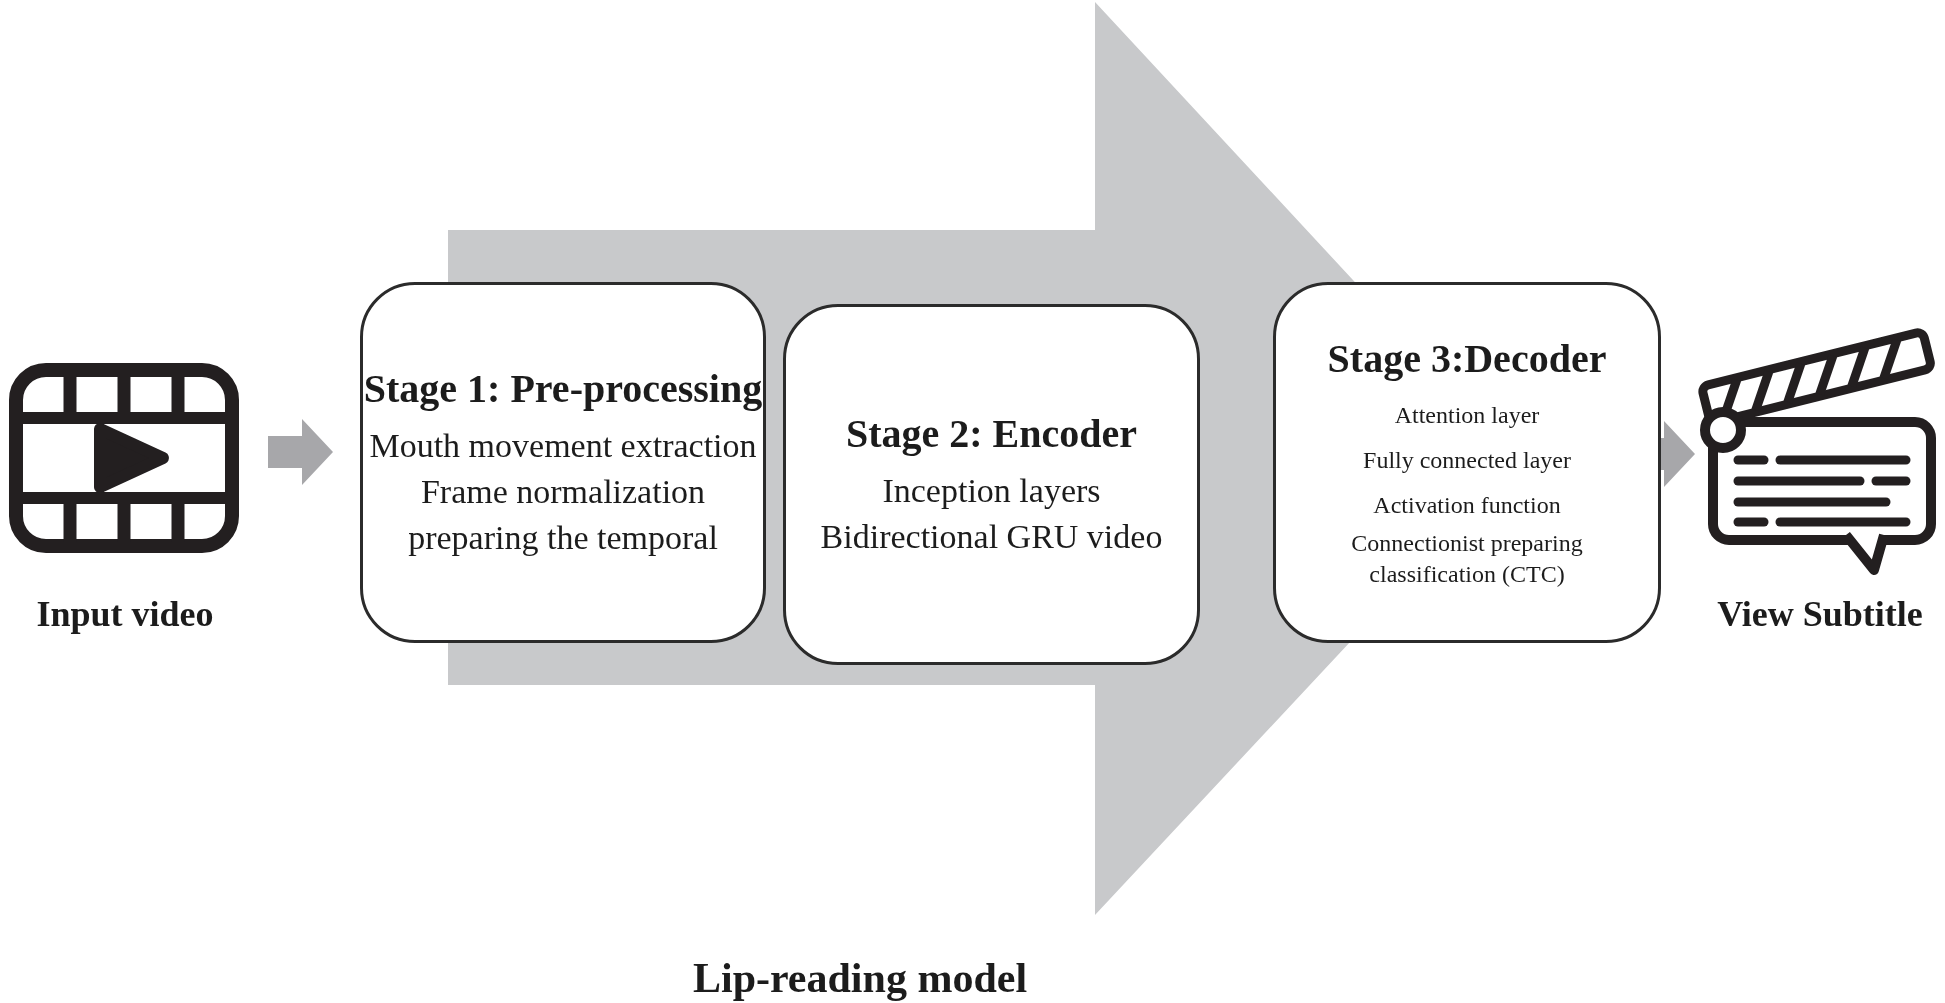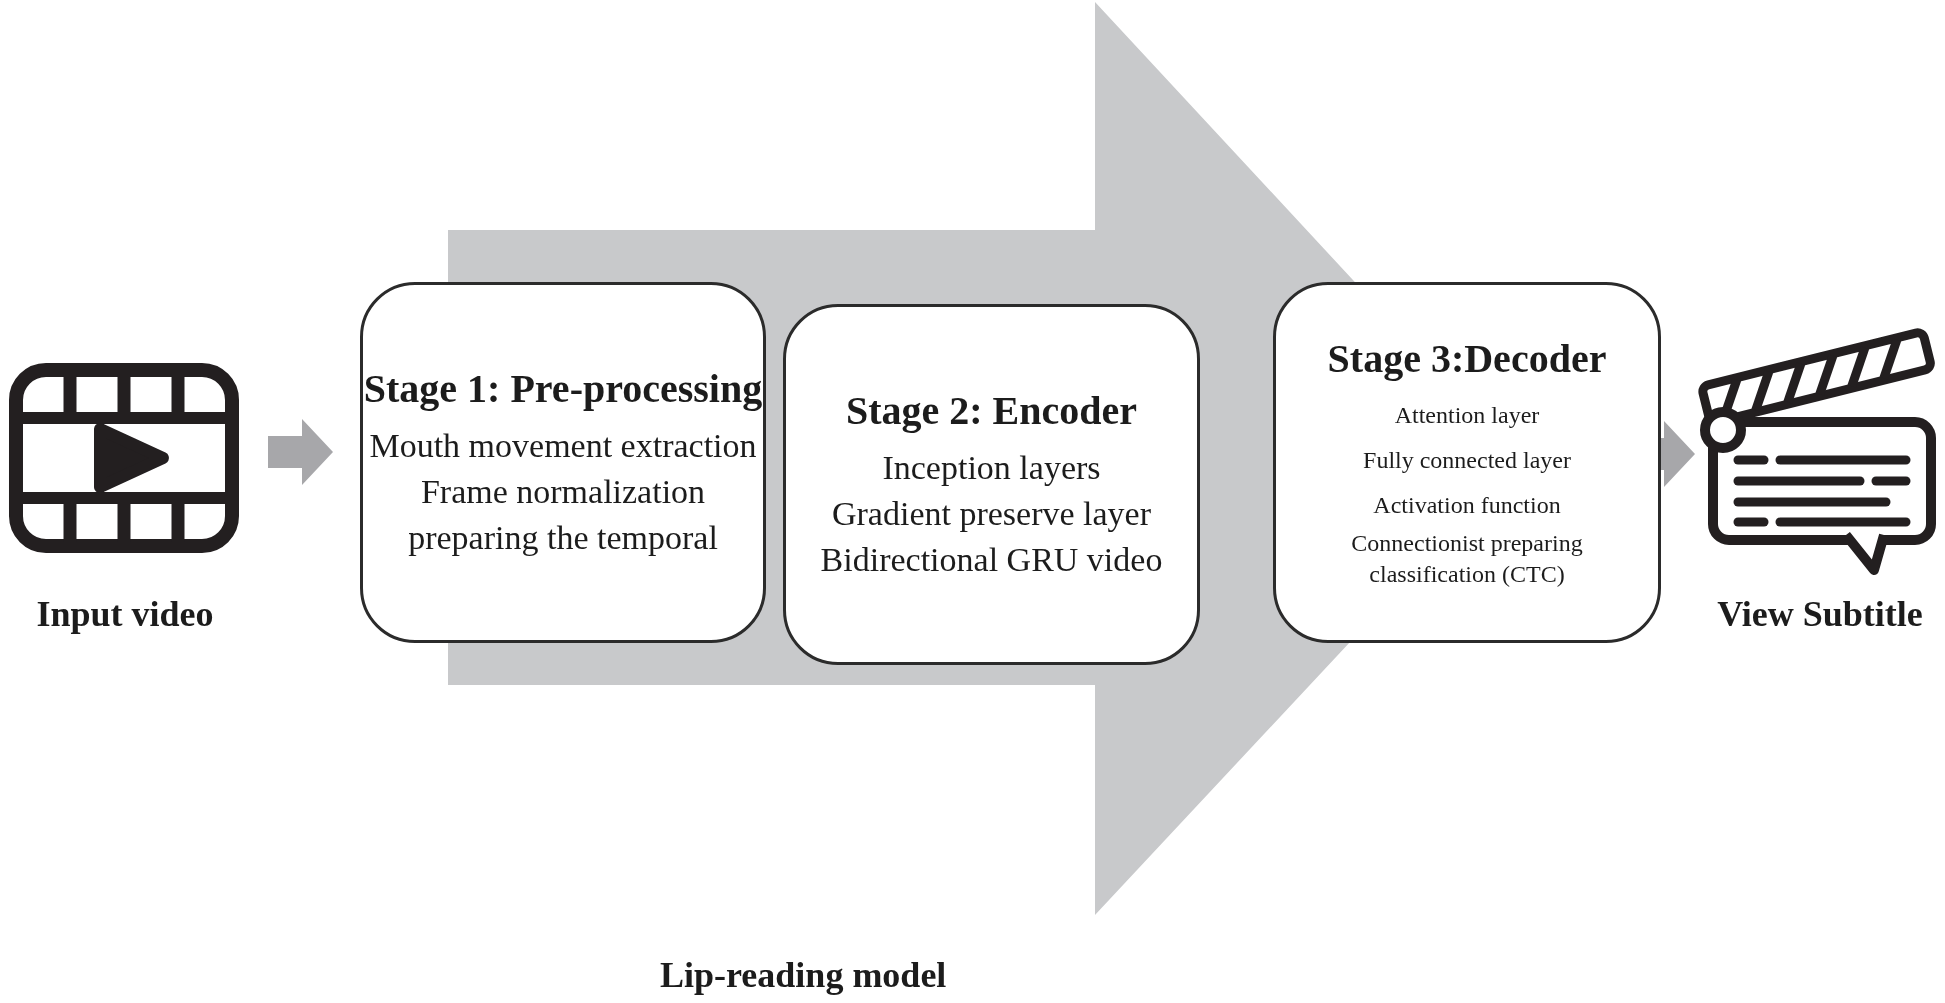--- a/index.html
+++ b/index.html
@@ -59,21 +59,22 @@
     font-size: 36px;
     text-align: center;
     white-space: nowrap;
   }
   .input-label  { left: 0px;    width: 250px; top: 593px; }
   .output-label { left: 1700px; width: 240px; top: 593px; }
   .footer-label {
     position: absolute;
     left: 660px; width: 400px; top: 954px;
     font-weight: bold;
-    font-size: 36px;
+    font-size: 42px;
+    text-align: center;
     white-space: nowrap;
   }
   .icon-abs { position: absolute; }
   .film-icon { left: 8px; top: 362px; }
   .clapper-icon { left: 1698px; top: 322px; }
 </style>
 </head>
 <body>
 
 <div class="canvas">
@@ -107,21 +108,20 @@
   <div class="stage-box s1">
     <div class="stage-title">Stage 1: Pre-processing</div>
     <div class="stage-line">Mouth movement extraction</div>
     <div class="stage-line">Frame normalization</div>
     <div class="stage-line">preparing the temporal</div>
   </div>
 
   <div class="stage-box s2">
     <div class="stage-title">Stage 2: Encoder</div>
     <div class="stage-line">Inception layers</div>
-    <div class="stage-line">Gradient preserve layer</div>
     <div class="stage-line">Bidirectional GRU video</div>
   </div>
 
   <div class="stage-box s3">
     <div class="stage-title">Stage 3:Decoder</div>
     <div class="stage-line">Attention layer</div>
     <div class="stage-line">Fully connected layer</div>
     <div class="stage-line">Activation function</div>
     <div class="stage-line wrap2">Connectionist preparing classification (CTC)</div>
   </div>

